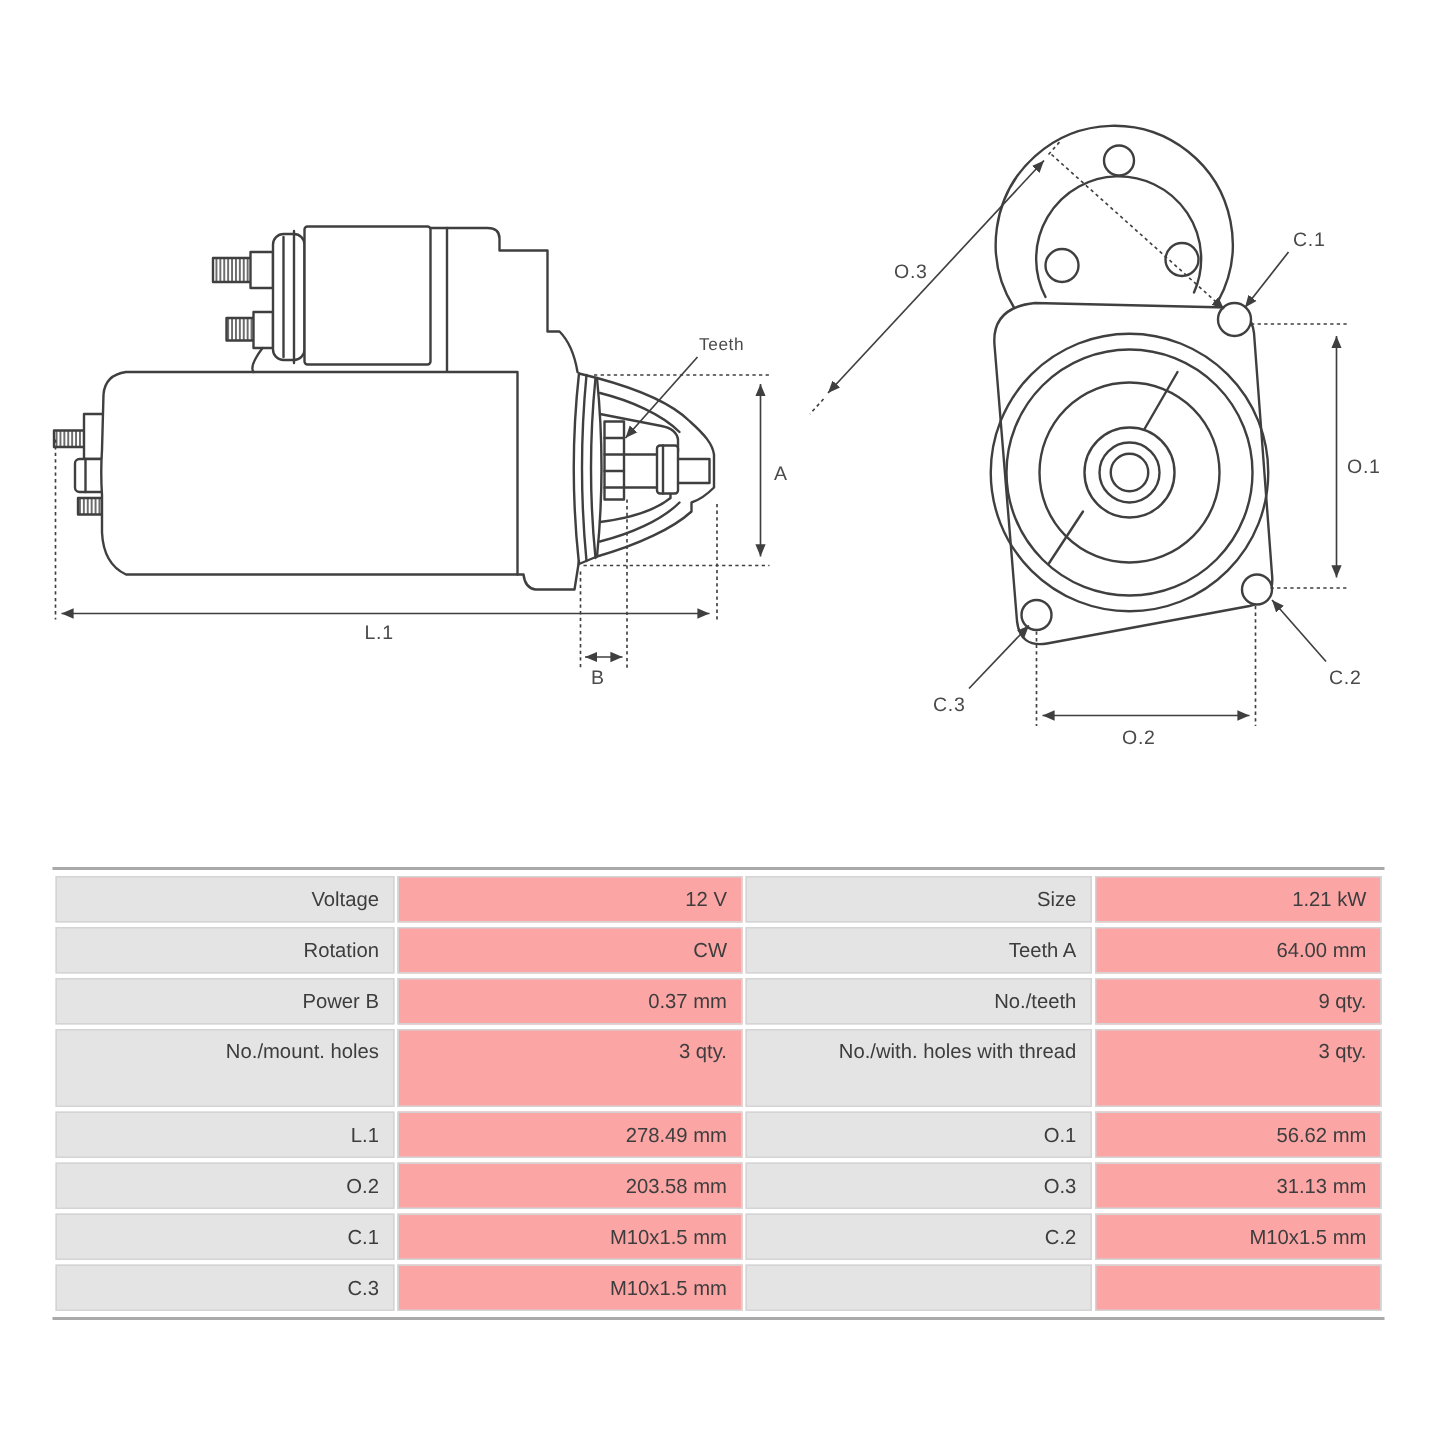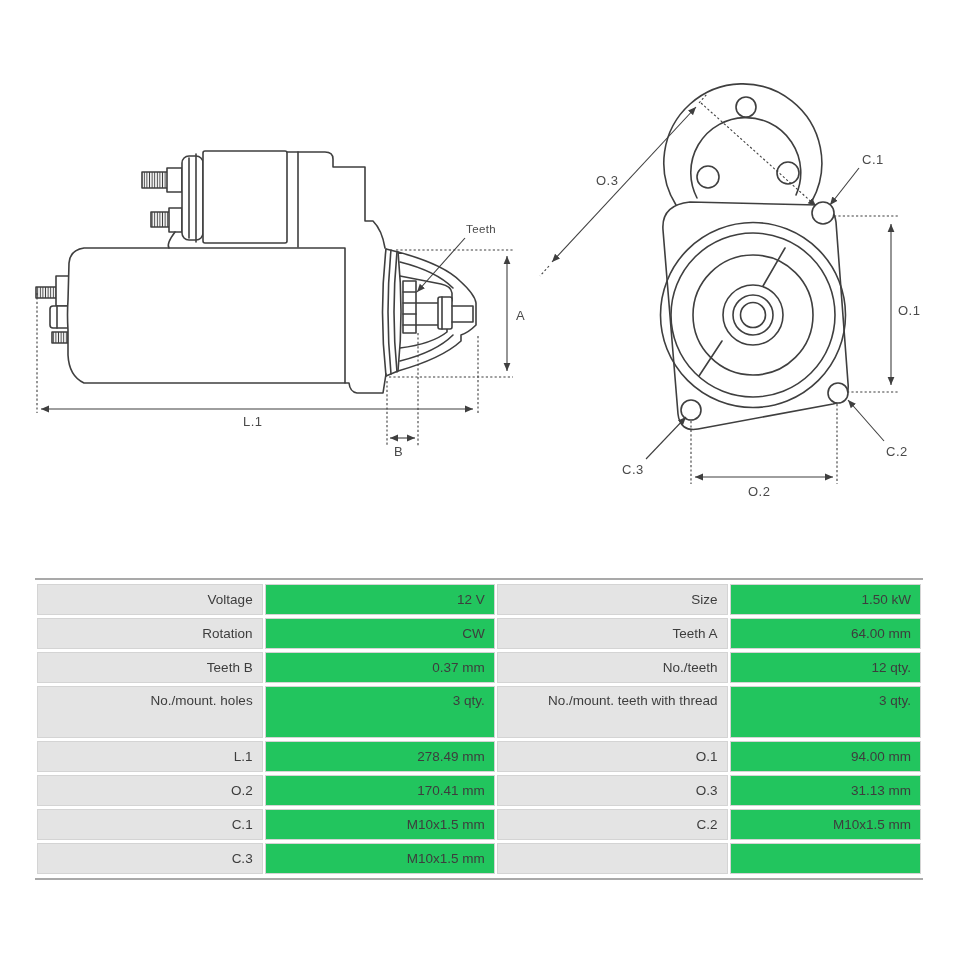--- a/index.html
+++ b/index.html
@@ -9,21 +9,21 @@
   .drawing text{font-family:"Liberation Sans", sans-serif;fill:#4a4a4a;}
   .dim-label{font-size:13px;letter-spacing:.5px;}
   .teeth-label{font-size:11.5px;letter-spacing:.4px;}
   .spec-wrap{position:absolute;left:35px;top:578px;width:888px;
              border-top:2px solid #a9a9a9;border-bottom:2px solid #a9a9a9;padding:1px 0;}
   table.spec{width:100%;border-collapse:separate;border-spacing:2px 3px;table-layout:fixed;
              font-size:13.5px;color:#3d3d3d;}
   table.spec td{border:1px solid #d4d4d4;text-align:right;padding:2px 9px;height:25px;
                 vertical-align:middle;overflow:hidden;}
   table.spec td.lbl{background:#e4e4e4;}
-  table.spec td.val{background:#22c55e;}
+  table.spec td.val{background:#fca5a5;}
   table.spec tr.tall td{height:42px;vertical-align:top;padding-top:6px;}
 </style>
 </head>
 <body>
 
 <div class="canvas">
 
   <svg class="drawing" width="960" height="560" viewBox="0 0 960 560">
     <defs>
       <marker id="arr" viewBox="0 0 10 10" refX="9" refY="5" markerWidth="9" markerHeight="9" orient="auto-start-reverse" markerUnits="userSpaceOnUse">
@@ -155,54 +155,54 @@
         <col style="width:25.7%">
           <col style="width:26.2%">
           <col style="width:26.3%">
           <col style="width:21.8%">
       </colgroup>
       <tbody>
   <tr>
     <td class="lbl">Voltage</td>
     <td class="val">12 V</td>
     <td class="lbl">Size</td>
-    <td class="val">1.50 kW</td>
+    <td class="val">1.21 kW</td>
   </tr>
 
   <tr>
     <td class="lbl">Rotation</td>
     <td class="val">CW</td>
     <td class="lbl">Teeth A</td>
     <td class="val">64.00 mm</td>
   </tr>
 
   <tr>
-    <td class="lbl">Teeth B</td>
+    <td class="lbl">Power B</td>
     <td class="val">0.37 mm</td>
     <td class="lbl">No./teeth</td>
-    <td class="val">12 qty.</td>
+    <td class="val">9 qty.</td>
   </tr>
 
   <tr class="tall">
     <td class="lbl">No./mount. holes</td>
     <td class="val">3 qty.</td>
-    <td class="lbl">No./mount. teeth with thread</td>
+    <td class="lbl">No./with. holes with thread</td>
     <td class="val">3 qty.</td>
   </tr>
 
   <tr>
     <td class="lbl">L.1</td>
     <td class="val">278.49 mm</td>
     <td class="lbl">O.1</td>
-    <td class="val">94.00 mm</td>
+    <td class="val">56.62 mm</td>
   </tr>
 
   <tr>
     <td class="lbl">O.2</td>
-    <td class="val">170.41 mm</td>
+    <td class="val">203.58 mm</td>
     <td class="lbl">O.3</td>
     <td class="val">31.13 mm</td>
   </tr>
 
   <tr>
     <td class="lbl">C.1</td>
     <td class="val">M10x1.5 mm</td>
     <td class="lbl">C.2</td>
     <td class="val">M10x1.5 mm</td>
   </tr>

